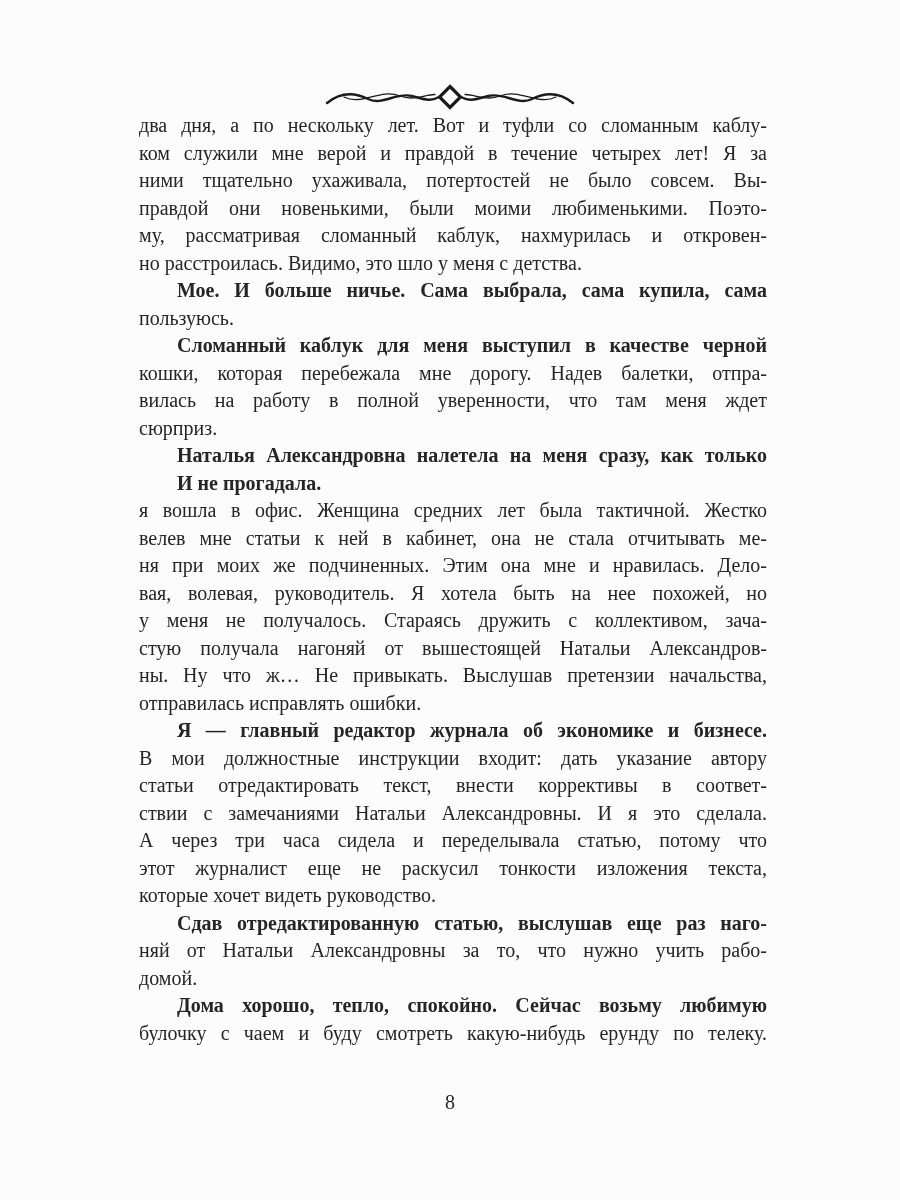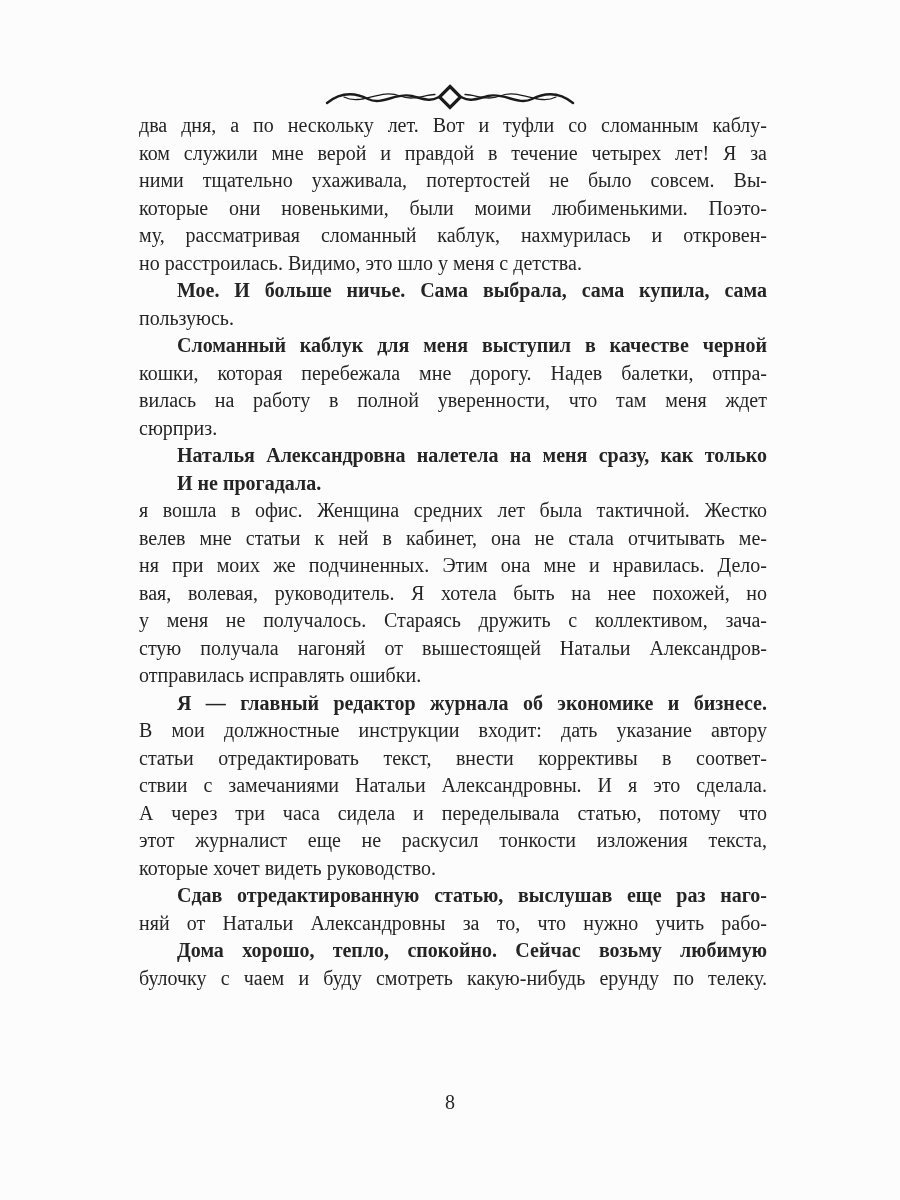--- a/index.html
+++ b/index.html
@@ -71,46 +71,48 @@
         <path d="M251 21 C 236 9, 222 11, 210 17 C 196 24, 182 10, 166 14 C 154 17, 148 20, 140 15.5" stroke-width="2.4"></path>
         <path d="M234 15 C 216 24, 198 6, 178 14 C 164 19.5, 152 12, 143 12.5" stroke-width="1.3"></path>
       </g>
     </svg>
   </div>
 
   <div class="text-block">
       <div class="line">два дня, а по нескольку лет. Вот и туфли со сломанным каблу-</div>
       <div class="line">ком служили мне верой и правдой в течение четырех лет! Я за</div>
       <div class="line">ними тщательно ухаживала, потертостей не было совсем. Вы-</div>
-      <div class="line">которые они новенькими, были моими любименькими. Поэто-</div>
+      <div class="line">правдой они новенькими, были моими любименькими. Поэто-</div>
       <div class="line">му, рассматривая сломанный каблук, нахмурилась и откровен-</div>
       <div class="line end">но расстроилась. Видимо, это шло у меня с детства.</div>
       <div class="line indent">Мое. И больше ничье. Сама выбрала, сама купила, сама</div>
       <div class="line end">пользуюсь.</div>
       <div class="line indent">Сломанный каблук для меня выступил в качестве черной</div>
       <div class="line">кошки, которая перебежала мне дорогу. Надев балетки, отпра-</div>
       <div class="line">вилась на работу в полной уверенности, что там меня ждет</div>
       <div class="line end">сюрприз.</div>
       <div class="line indent">Наталья Александровна налетела на меня сразу, как только</div>
       <div class="line indent end">И не прогадала.</div>
       <div class="line">я вошла в офис. Женщина средних лет была тактичной. Жестко</div>
       <div class="line">велев мне статьи к ней в кабинет, она не стала отчитывать ме-</div>
       <div class="line">ня при моих же подчиненных. Этим она мне и нравилась. Дело-</div>
       <div class="line">вая, волевая, руководитель. Я хотела быть на нее похожей, но</div>
       <div class="line">у меня не получалось. Стараясь дружить с коллективом, зача-</div>
       <div class="line">стую получала нагоняй от вышестоящей Натальи Александров-</div>
+      <div class="line">ны. Ну что ж… Не привыкать. Выслушав претензии начальства,</div>
       <div class="line end">отправилась исправлять ошибки.</div>
       <div class="line indent">Я — главный редактор журнала об экономике и бизнесе.</div>
       <div class="line">В мои должностные инструкции входит: дать указание автору</div>
       <div class="line">статьи отредактировать текст, внести коррективы в соответ-</div>
       <div class="line">ствии с замечаниями Натальи Александровны. И я это сделала.</div>
       <div class="line">А через три часа сидела и переделывала статью, потому что</div>
       <div class="line">этот журналист еще не раскусил тонкости изложения текста,</div>
       <div class="line end">которые хочет видеть руководство.</div>
       <div class="line indent">Сдав отредактированную статью, выслушав еще раз наго-</div>
       <div class="line">няй от Натальи Александровны за то, что нужно учить рабо-</div>
+      <div class="line end">домой.</div>
       <div class="line indent">Дома хорошо, тепло, спокойно. Сейчас возьму любимую</div>
       <div class="line">булочку с чаем и буду смотреть какую-нибудь ерунду по телеку.</div>
     </div>
 
   <div class="page-number">8</div>
 
 </div>
 
 </body></html>

